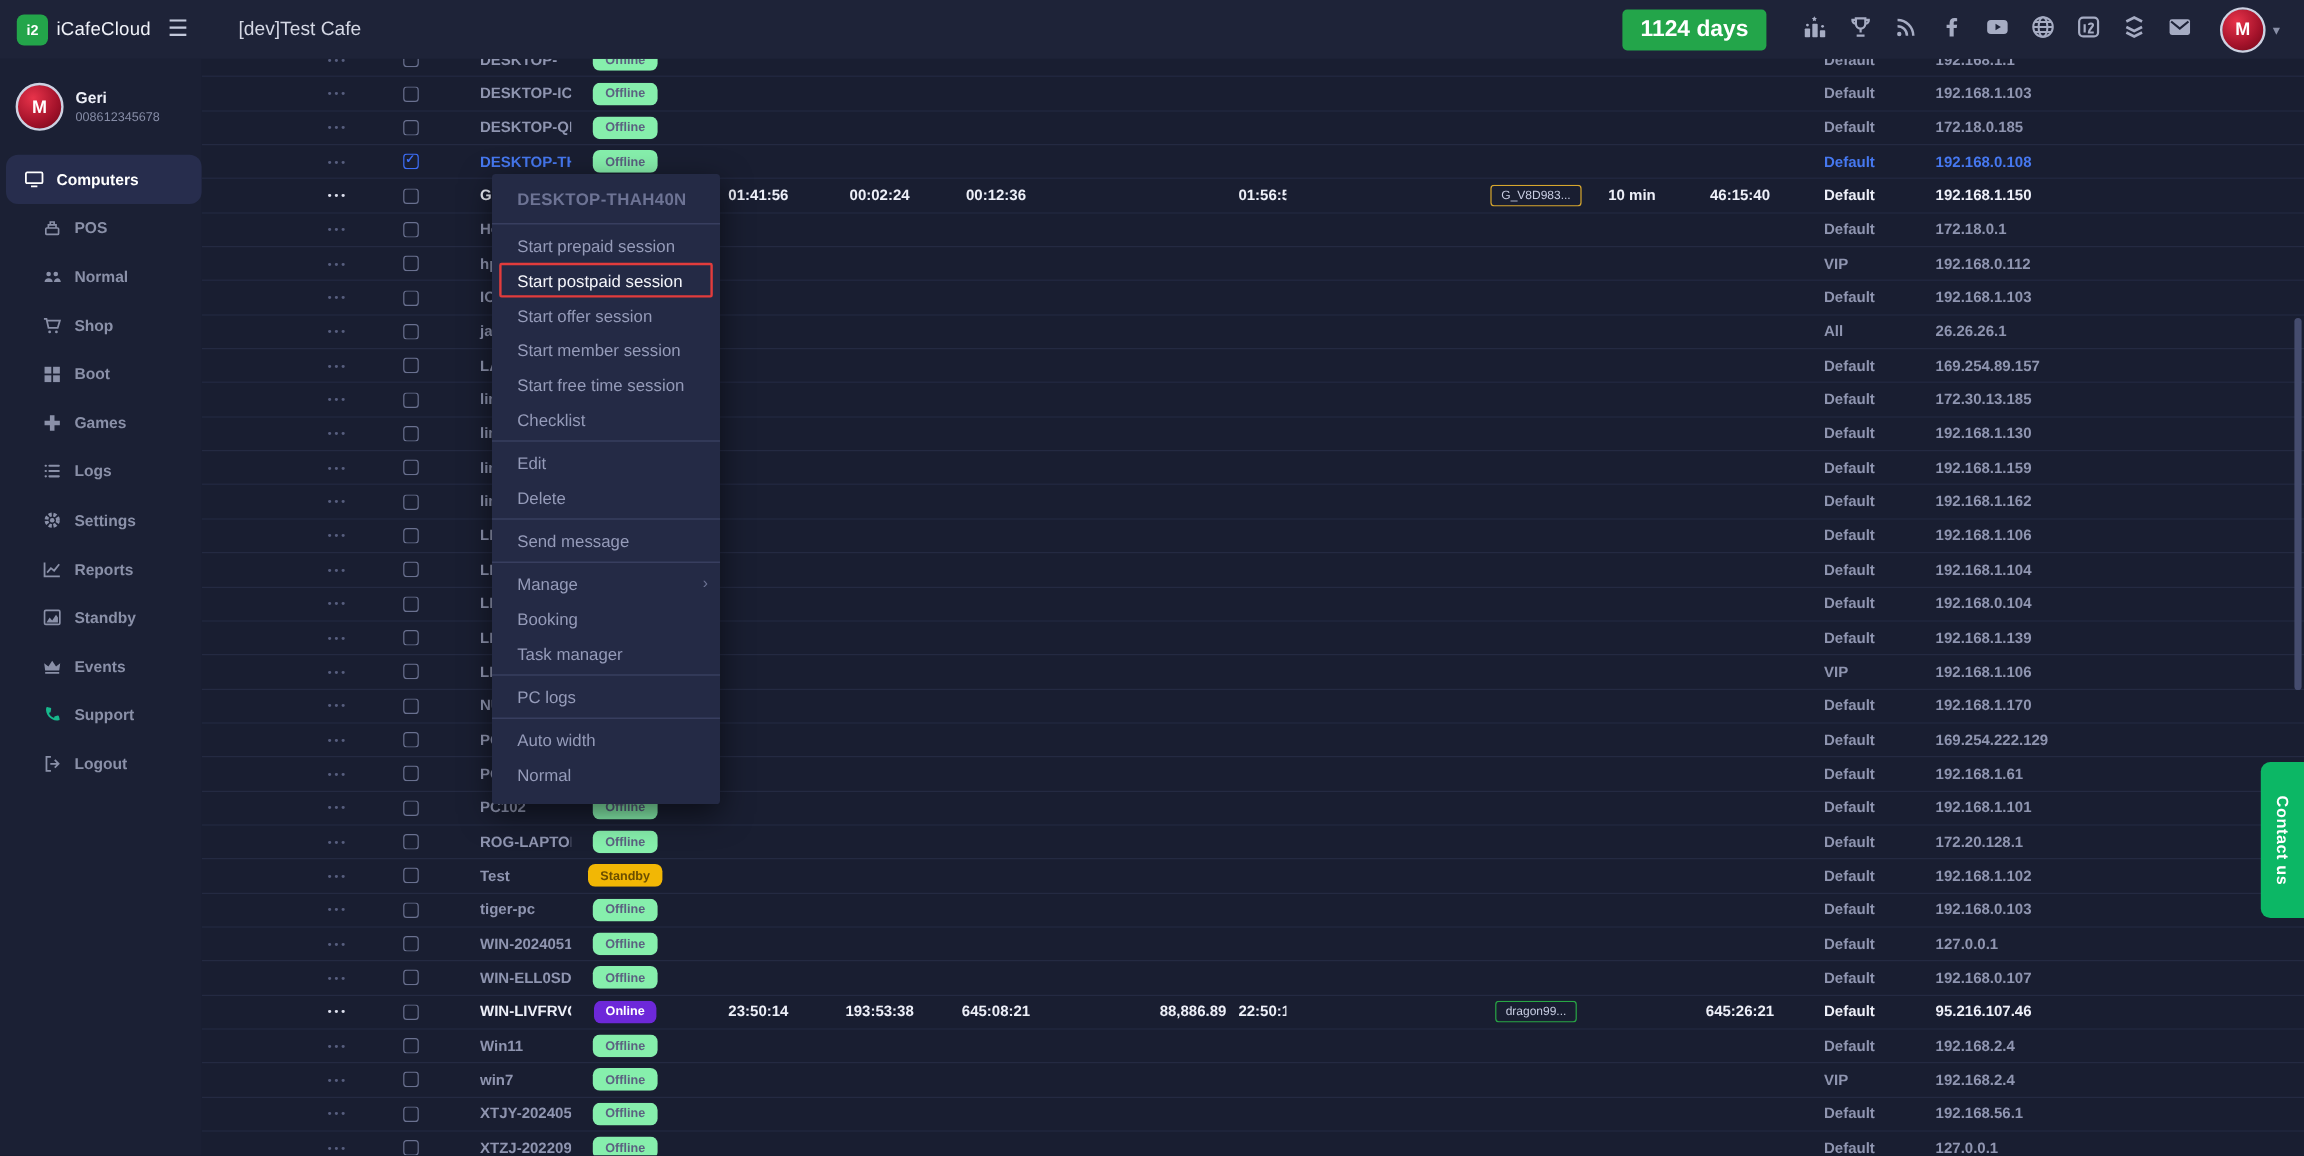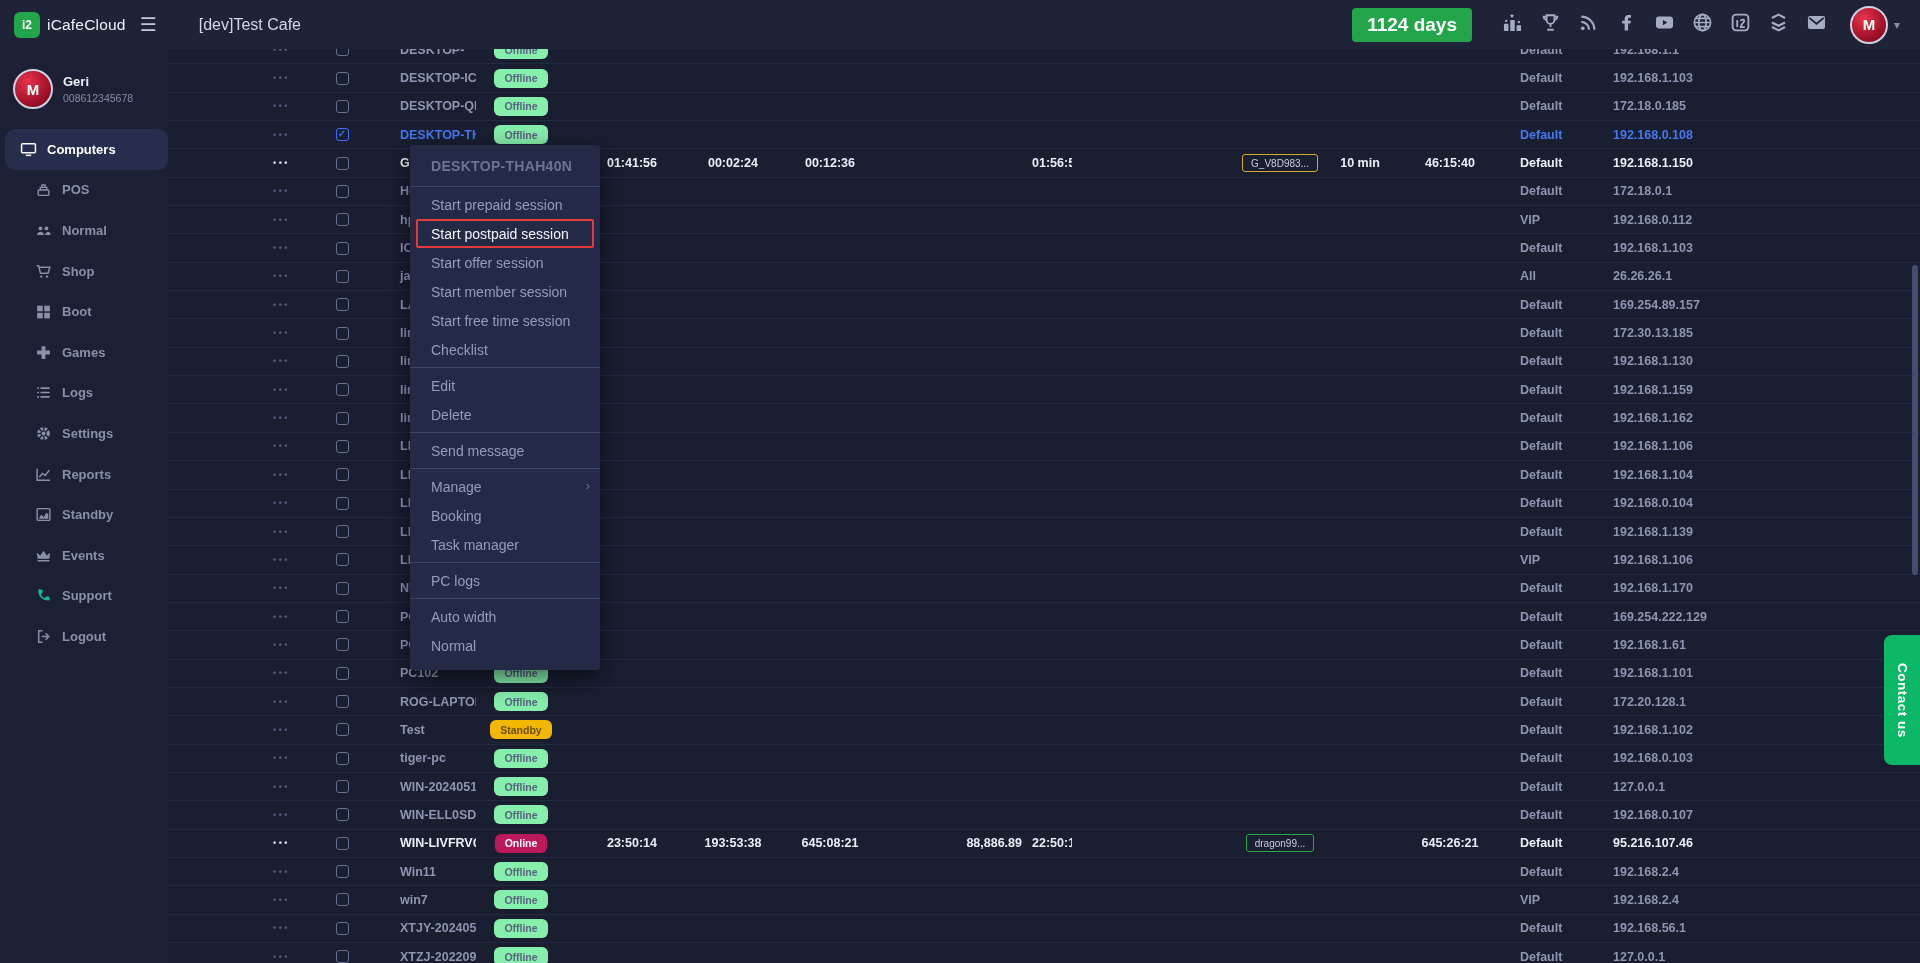--- a/index.html
+++ b/index.html
@@ -51,21 +51,21 @@
   .checkbox.checked::after{content:"✓";display:block;font-size:10px;line-height:10px;text-align:center;font-weight:800;}
   .c-name{padding-left:34px;font-weight:600;}
   .row.link .c-name,.row.link .c-group,.row.link .c-ip{color:#4678f0;}
   .row.boldrow{color:#edeff8;}
   .row.boldrow .c-name{font-weight:700;}
   .row.boldrow .c-dots{color:#dde0ee;}
   .c-status{display:flex;justify-content:center;}
   .badge{font-size:10.5px;font-weight:600;padding:3.5px 10px;border-radius:6px;display:none;}
   .badge.show{display:inline-block;}
   .badge.offline{background:#86efac;color:#5b6180;}
-  .badge.online{background:#be185d;color:#fff;}
+  .badge.online{background:#6d28d9;color:#fff;}
   .badge.standby{background:#f2b705;color:#6b4e00;}
   .c-t{text-align:center;font-weight:600;}
   .c-money{text-align:right;padding-right:10px;font-weight:600;}
   .c-chip{display:flex;justify-content:center;}
   .chip{display:none;font-size:10px;border:1px solid;border-radius:3px;padding:2.5px 8px;color:#c8cde2;max-width:86px;overflow:hidden;white-space:nowrap;}
   .chip.show{display:inline-block;}
   .chip.yellow{border-color:#d7a72e;}
   .chip.green{border-color:#28a745;}
   .c-group,.c-ip{font-weight:600;}
   .c-group{padding-left:8px;}

